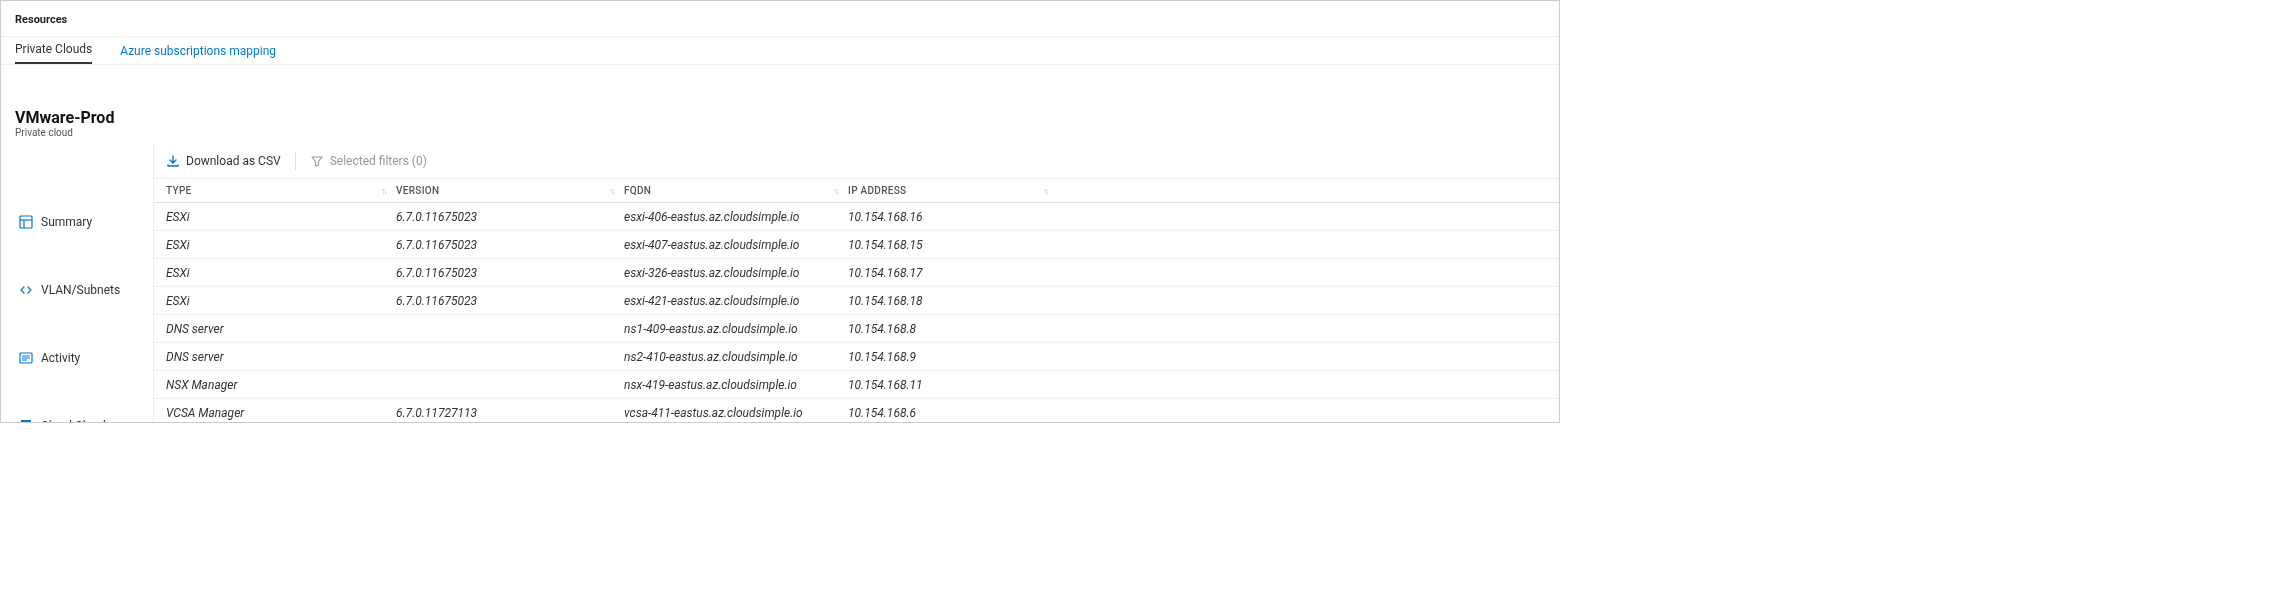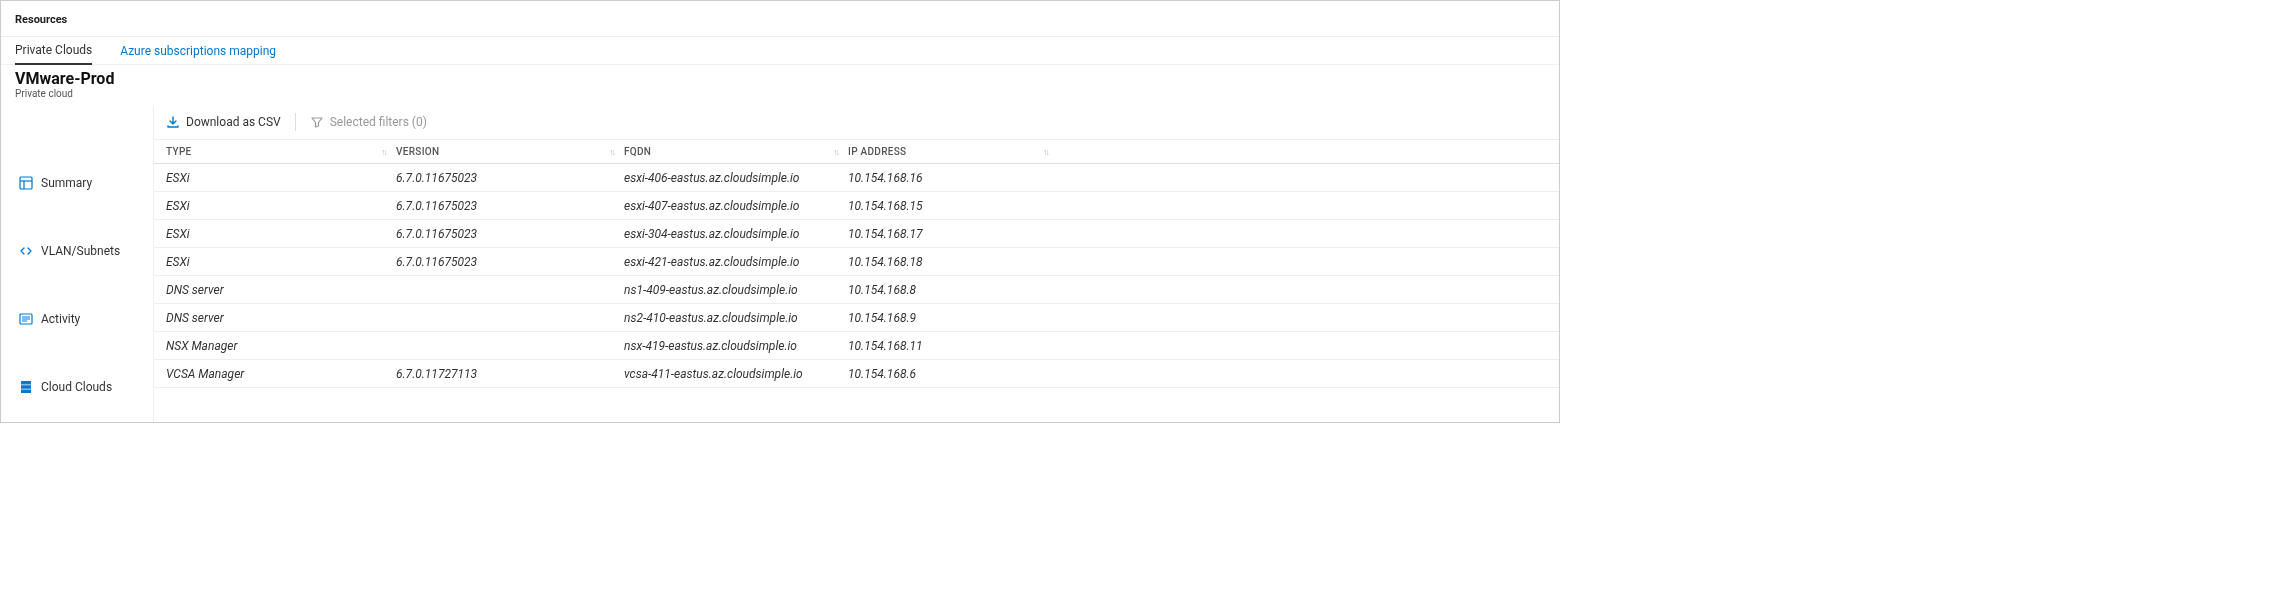--- a/index.html
+++ b/index.html
@@ -21,35 +21,36 @@
   font-size: 11px;
   font-weight: 700;
   color: #222;
 }
 .tabs {
   display: flex;
   gap: 28px;
   padding: 0 14px;
   font-size: 12px;
   height: 28px;
-  align-items: center;
+  align-items: flex-end;
   border-bottom: 1px solid #f0f0f0;
 }
 .tab {
   cursor: pointer;
   color: #0078d4;
   padding: 6px 0;
 }
 .tab.active {
   color: #333;
   font-weight: 400;
   border-bottom: 2px solid #333;
 }
 .cloud-title {
   padding: 4px 14px 6px;
+  margin-top: 39px;
 }
 .cloud-title h2 {
   font-size: 16px;
   font-weight: 700;
   color: #111;
 }
 .cloud-title .subtitle {
   font-size: 10px;
   color: #555;
 }
@@ -280,21 +281,21 @@
           </div>
           <div class="row">
             <div class="cell col-type">ESXi</div>
             <div class="cell col-version">6.7.0.11675023</div>
             <div class="cell col-fqdn">esxi-407-eastus.az.cloudsimple.io</div>
             <div class="cell col-ip">10.154.168.15</div>
           </div>
           <div class="row">
             <div class="cell col-type">ESXi</div>
             <div class="cell col-version">6.7.0.11675023</div>
-            <div class="cell col-fqdn">esxi-304-eastus.az.cloudsimple.io</div>
+            <div class="cell col-fqdn">esxi-326-eastus.az.cloudsimple.io</div>
             <div class="cell col-ip">10.154.168.17</div>
           </div>
           <div class="row">
             <div class="cell col-type">ESXi</div>
             <div class="cell col-version">6.7.0.11675023</div>
             <div class="cell col-fqdn">esxi-421-eastus.az.cloudsimple.io</div>
             <div class="cell col-ip">10.154.168.18</div>
           </div>
           <div class="row">
             <div class="cell col-type">DNS server</div>

